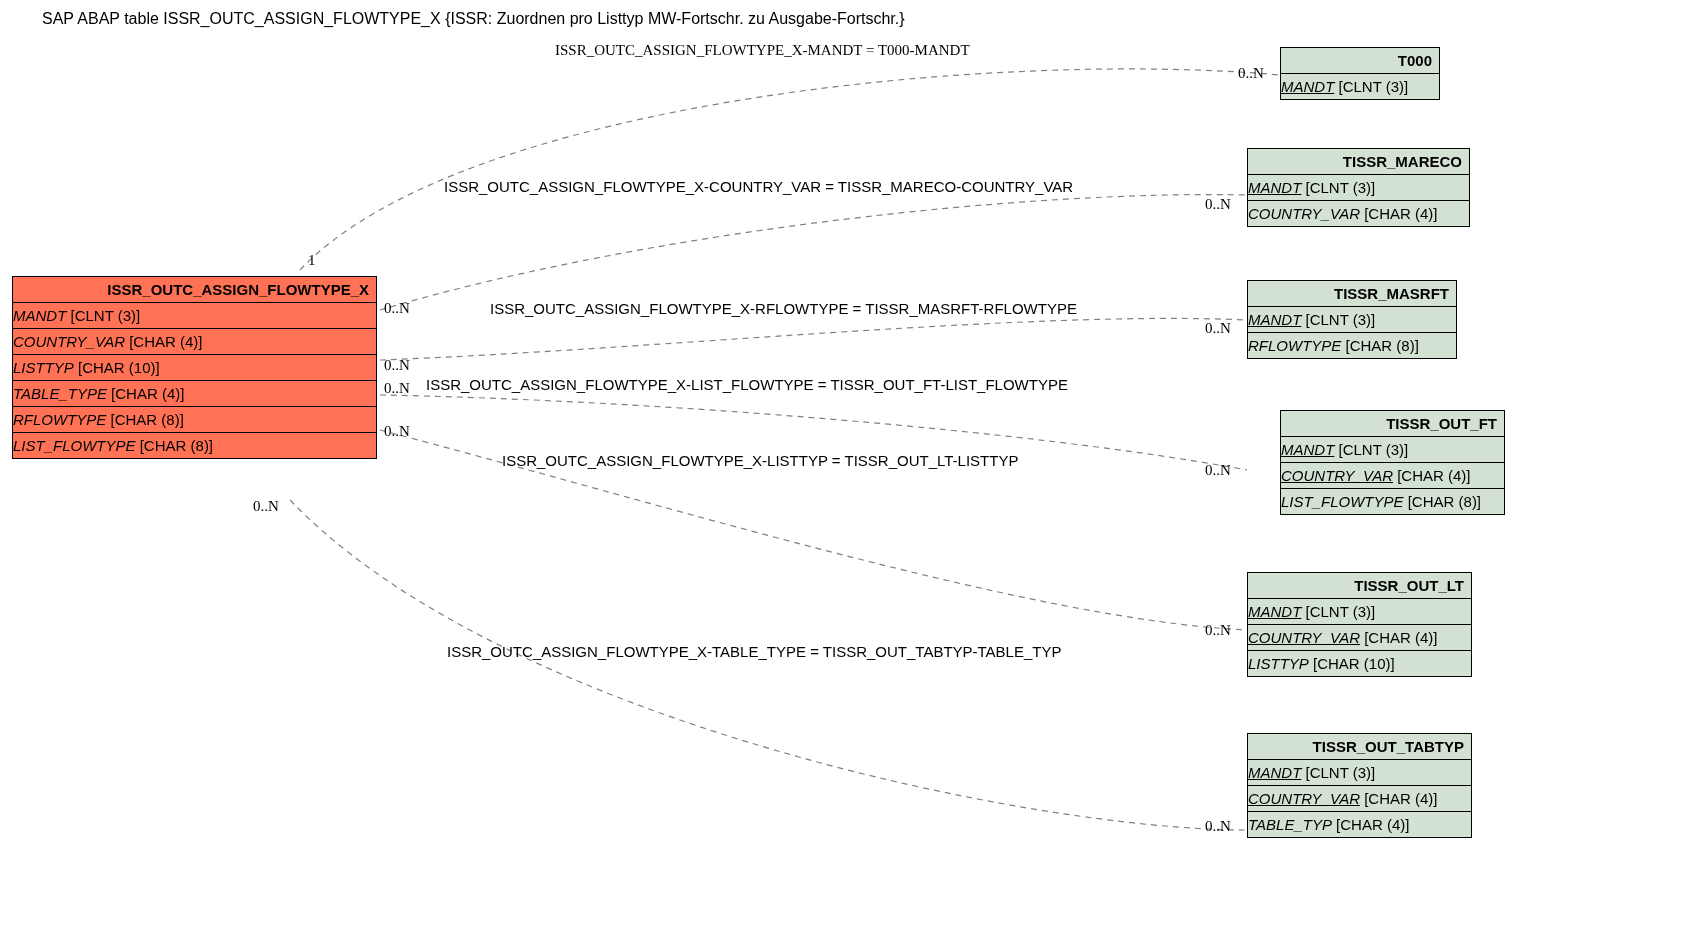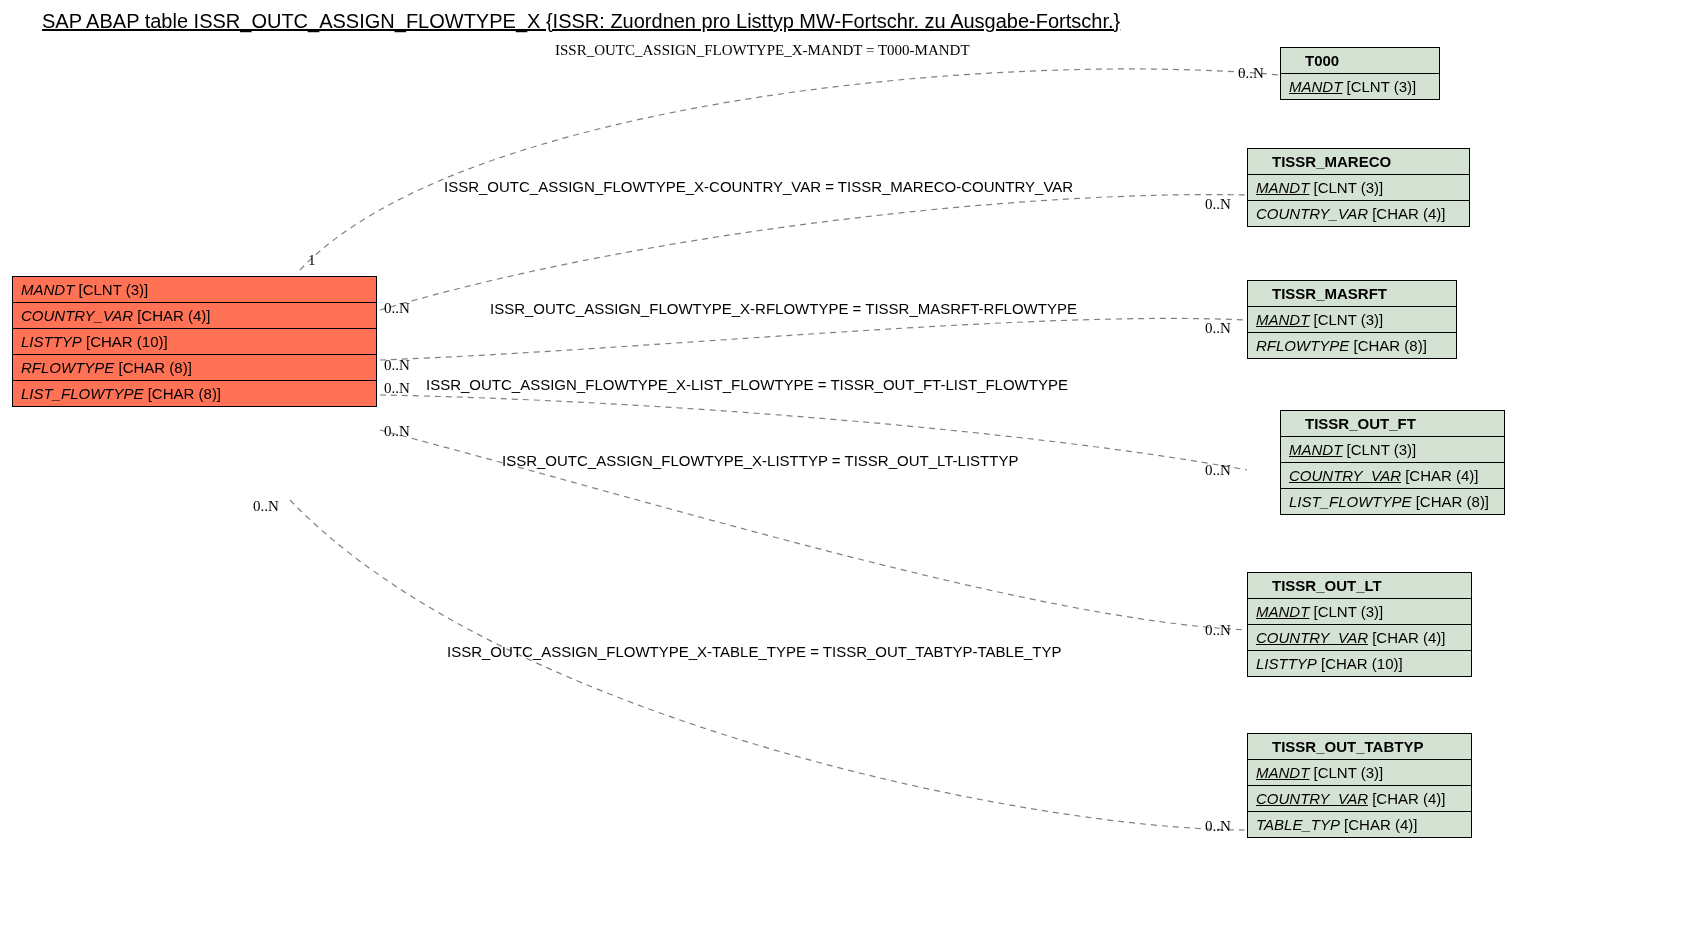--- a/index.html
+++ b/index.html
@@ -8,37 +8,36 @@
     padding: 0;
     font-family: Arial, Helvetica, sans-serif;
     background: #ffffff;
     width: 1692px;
     height: 927px;
     position: relative;
     overflow: hidden;
   }
   .title {
     position: absolute;
-    font-size: 20px;
+    font-size: 16px;
     color: #000;
-    text-decoration: underline;
   }
   .table-box {
     position: absolute;
     border: 1px solid #000;
     font-size: 15px;
   }
   .table-box .header {
     font-weight: bold;
-    text-align: left;
-    padding: 4px 24px;
+    text-align: right;
+    padding: 4px 7px;
     border-bottom: 1px solid #000;
   }
   .table-box .row {
-    padding: 4px 8px;
+    padding: 4px 0;
     border-bottom: 1px solid #000;
   }
   .table-box .row:last-child { border-bottom: none; }
   .table-box .fname { font-style: italic; }
   .table-box .fname.u { text-decoration: underline; }
   .main-table { background: #FF7256; }
   .ref-table  { background: #D4E2D4; }
   .rel-label {
     position: absolute;
     font-size: 15px;
@@ -78,23 +77,25 @@
   <path d="M 380 360 C 650 350, 1030 310, 1247 320"></path>
 
   <path d="M 380 395 C 650 400, 1030 430, 1247 470"></path>
 
   <path d="M 380 430 C 650 500, 1030 620, 1247 630"></path>
 
   <path d="M 290 500 C 500 720, 1030 830, 1247 830"></path>
 </svg>
 
 <div class="table-box main-table" style="left:12px; top:276px; width:365px;">
+  <div class="header">ISSR_OUTC_ASSIGN_FLOWTYPE_X</div>
   <div class="row"><span class="fname">MANDT</span> <span>[CLNT (3)]</span></div>
   <div class="row"><span class="fname">COUNTRY_VAR</span> <span>[CHAR (4)]</span></div>
   <div class="row"><span class="fname">LISTTYP</span> <span>[CHAR (10)]</span></div>
+  <div class="row"><span class="fname">TABLE_TYPE</span> <span>[CHAR (4)]</span></div>
   <div class="row"><span class="fname">RFLOWTYPE</span> <span>[CHAR (8)]</span></div>
   <div class="row"><span class="fname">LIST_FLOWTYPE</span> <span>[CHAR (8)]</span></div>
 </div>
 
 <div class="card-label" style="left:308px; top:252px;">1</div>
 <div class="card-label" style="left:384px; top:300px;">0..N</div>
 <div class="card-label" style="left:384px; top:357px;">0..N</div>
 <div class="card-label" style="left:384px; top:380px;">0..N</div>
 <div class="card-label" style="left:384px; top:423px;">0..N</div>
 <div class="card-label" style="left:253px; top:498px;">0..N</div>

